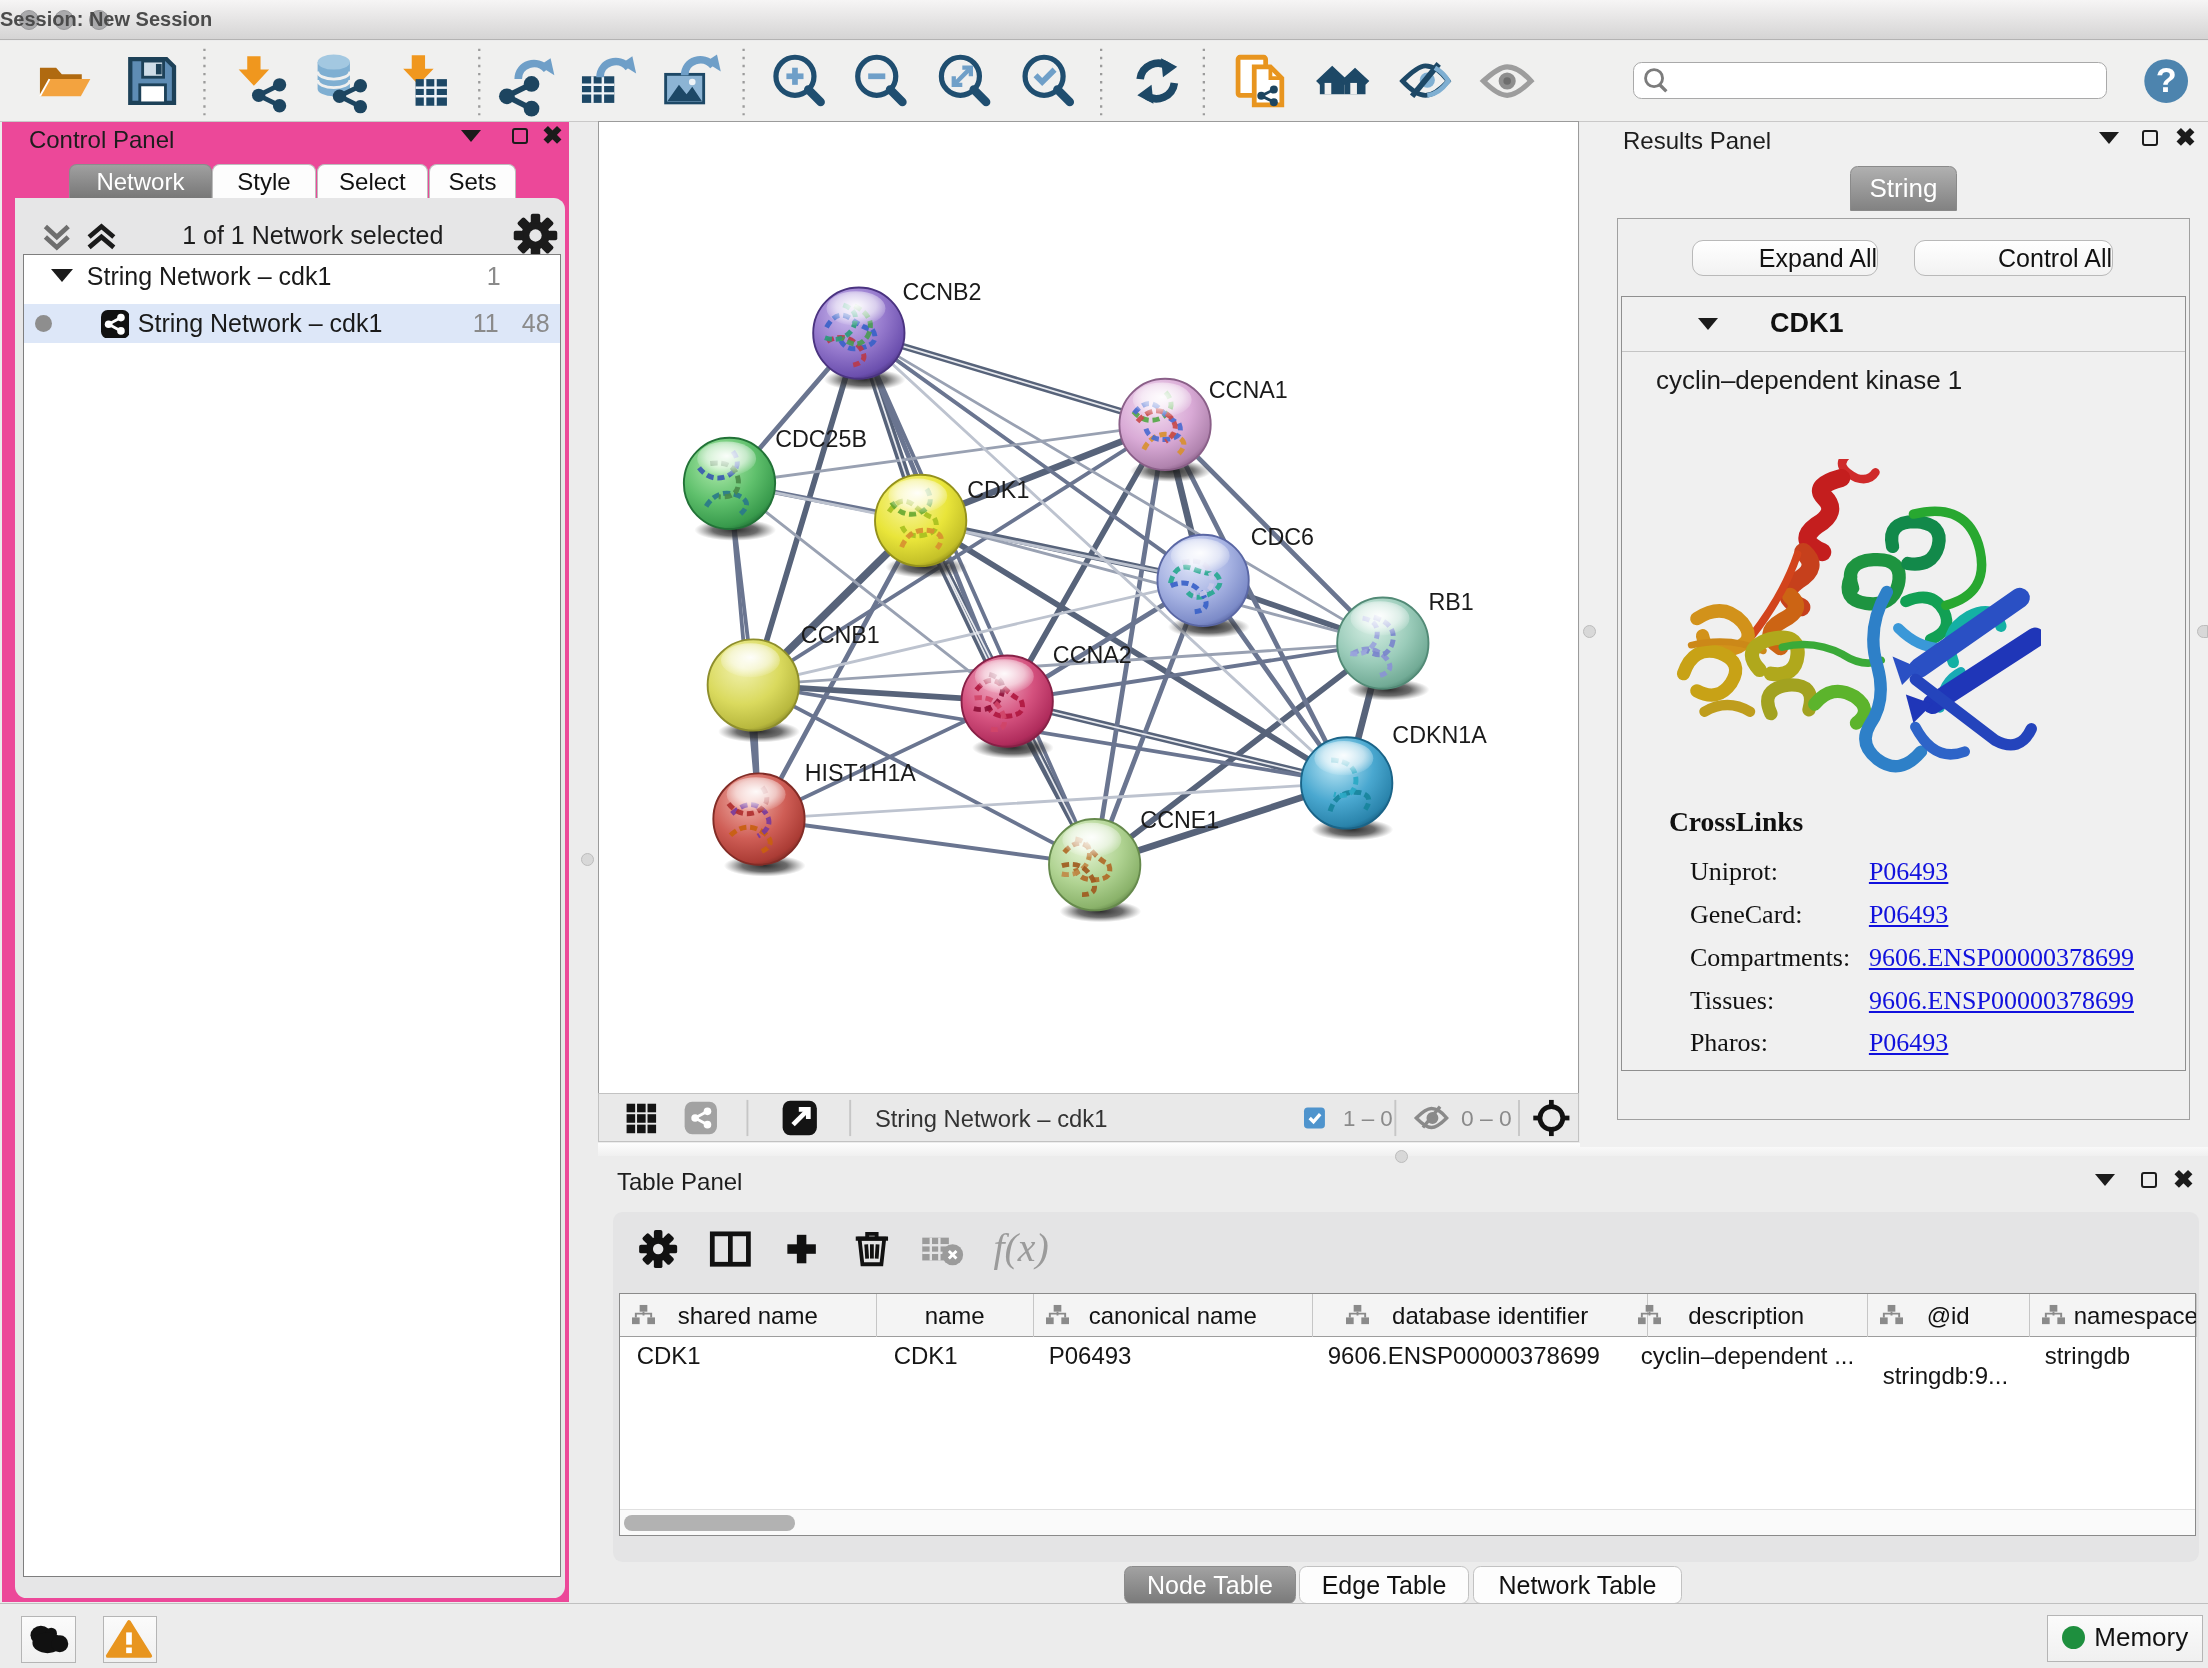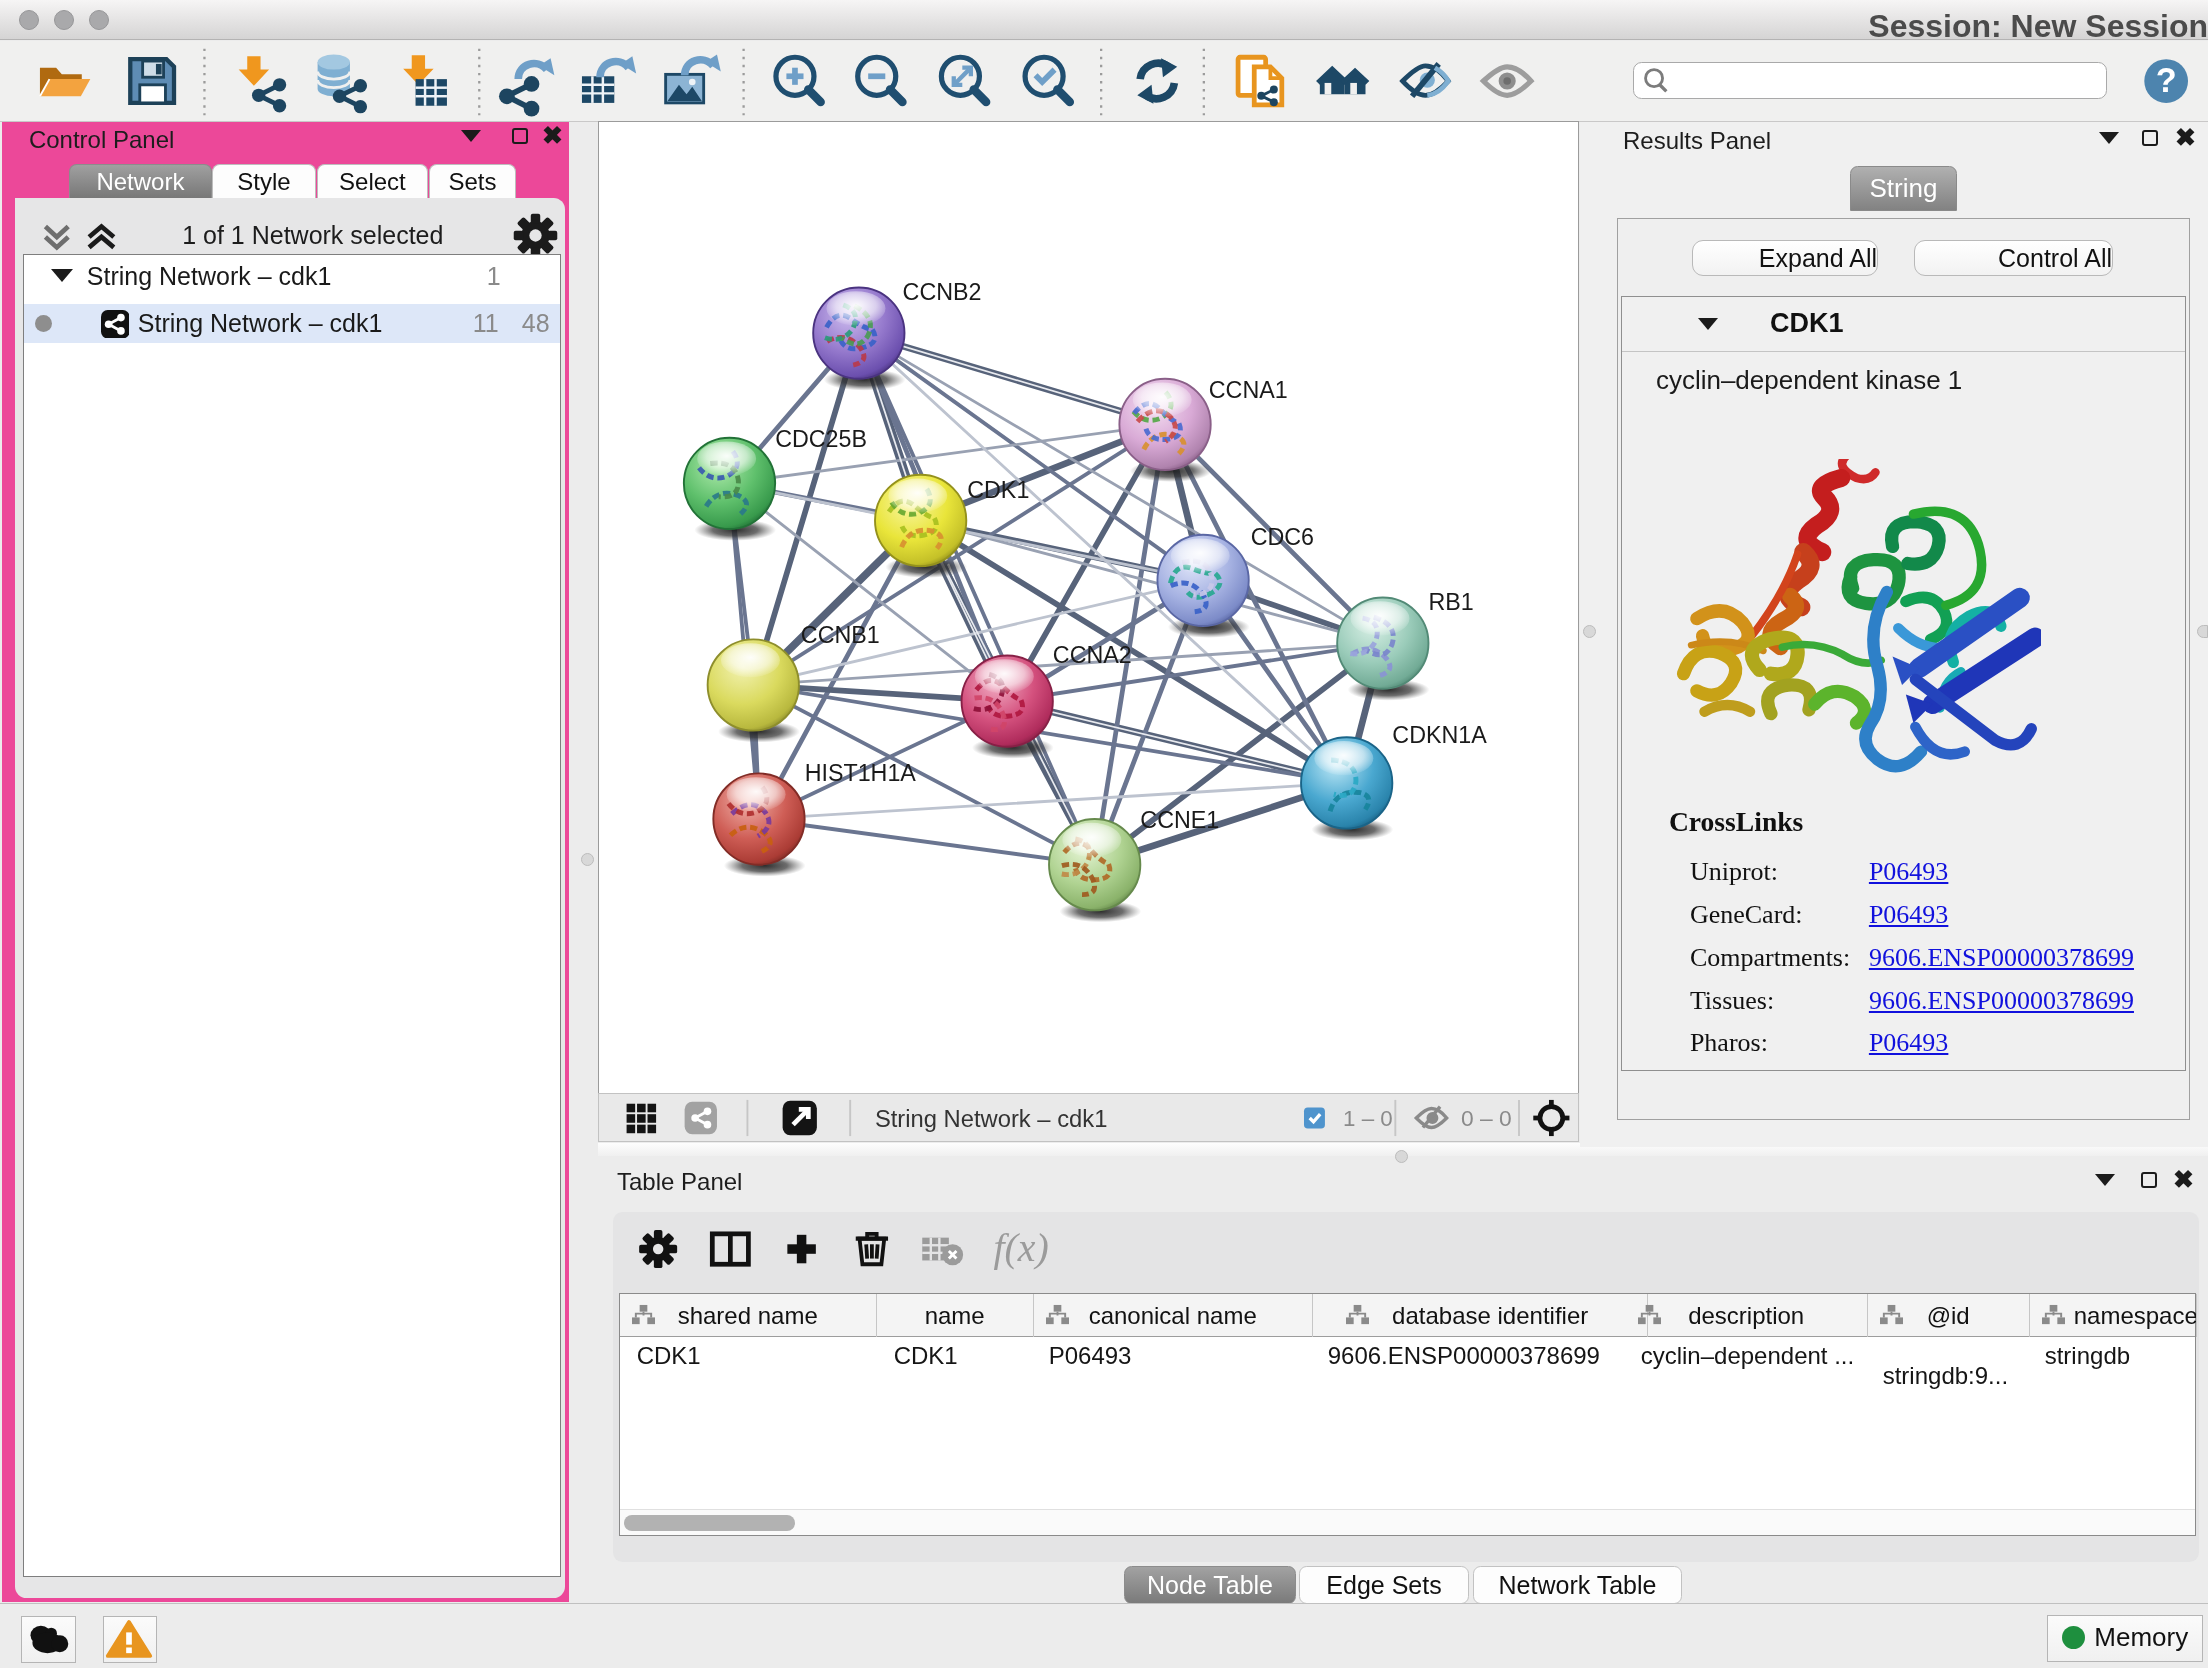--- a/index.html
+++ b/index.html
@@ -9,22 +9,22 @@
   background:#ececec; font-family:"Liberation Sans", sans-serif;
   -webkit-font-smoothing: antialiased;
 }
 .abs { position:absolute; }
 
 
 #titlebar { left:0; top:0; width:2208px; height:40px;
   background:linear-gradient(#f6f5f5,#e7e6e6 45%,#d5d4d4); border-bottom:1px solid #b4b3b3; }
 #titlebar .light { position:absolute; top:9.5px; width:20px; height:20px; border-radius:50%;
   background:#a9a9ab; border:1px solid #979799; }
-#title-text { position:absolute; top:7.6px; left:0; width:100%; text-align:right;
-  font-size:32px; font-weight:bold; color:#4b4b4b; }
+#title-text { position:absolute; top:7.6px; left:0; width:100%; text-align:left;
+  font-size:20px; font-weight:bold; color:#4b4b4b; }
 
 
 #toolbar { left:0; top:41px; width:2208px; height:81px; background:#f0f0ef;
   border-bottom:1px solid #c9c8c8; }
 #searchbox { position:absolute; left:1633px; top:21px; width:474px; height:37px;
   background:#fff; border:1.4px solid #a9a9a9; border-radius:8.6px; }
 
 
 #cpanel { left:1.9px; top:122px; width:567px; height:1480px; background:#ec4899; }
 .panel-title { font-size:24px; color:#1d1d1d; }
@@ -819,21 +819,21 @@
       <div class="td" style="left:708px;">9606.ENSP00000378699</div>
       <div class="td" style="left:1021px;">cyclin–dependent ...</div>
       <div class="td" style="left:1263px;margin-top:20px;">stringdb:9...</div>
       <div class="td" style="left:1425px;">stringdb</div>
       <div id="t-scroll">
           <div id="t-pill"></div>
         </div>
     </div>
   </div>
   <div class="bt-tab sel" style="left:555px; width:172px; line-height:36px;">Node Table</div>
-  <div class="bt-tab" style="left:730px; width:170px; line-height:36px;">Edge Sets</div>
+  <div class="bt-tab" style="left:730px; width:170px; line-height:36px;">Edge Table</div>
   <div class="bt-tab" style="left:904px; width:209px; line-height:36px;">Network Table</div>
 </div>
 
 <div id="statusbar" class="abs">
   <div class="st-btn" style="left:21px; width:55px;">
       <svg width="51" height="42" viewBox="0 0 54 44" style="position:absolute;left:0;top:1px;">
 <g fill="#111">
           <ellipse cx="20" cy="18" rx="11" ry="10"></ellipse>
           <circle cx="31" cy="16" r="6"></circle>
 <ellipse cx="27" cy="26" rx="16" ry="11"></ellipse>

